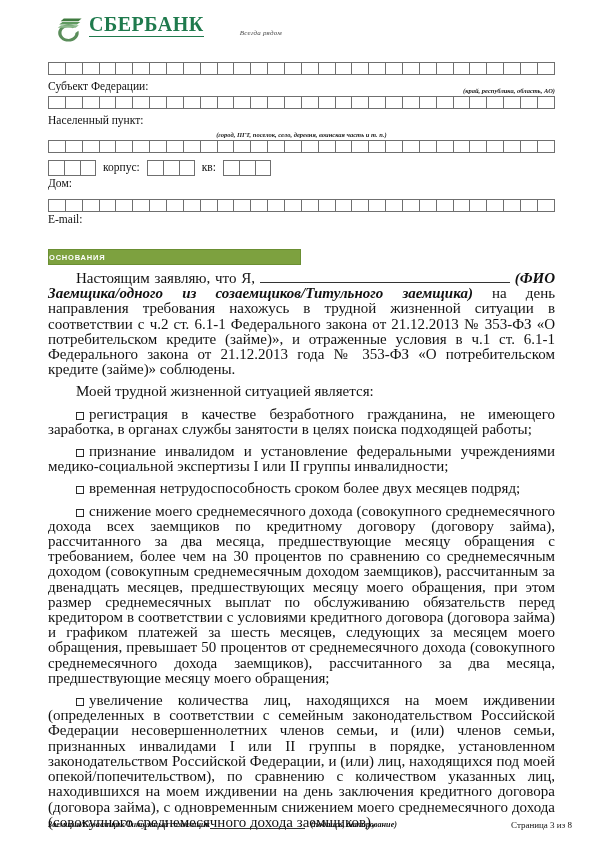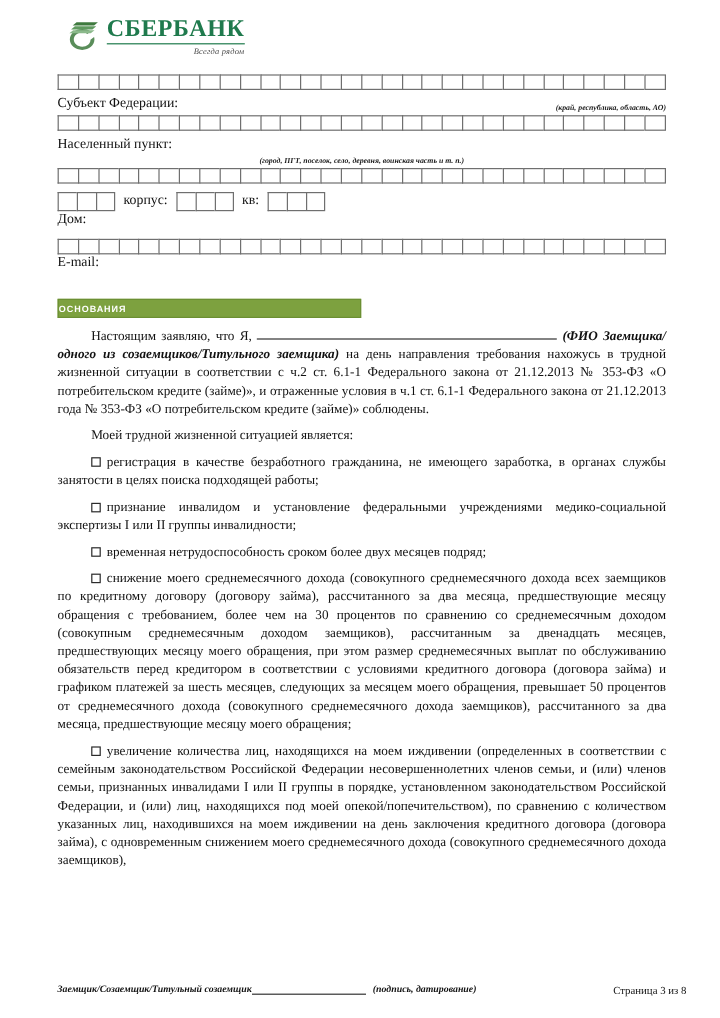--- a/index.html
+++ b/index.html
@@ -37,21 +37,20 @@
     width: 30px;
     height: 30px;
     position: relative;
     flex: 0 0 auto;
     margin-top: 2px;
   }
   .logo-mark svg { display: block; }
   .logo-text-wrap {
     margin-left: 5px;
     display: flex;
-    flex-direction: column;
     align-items: flex-end;
   }
   .logo-word {
     font-family: "Liberation Serif", "DejaVu Serif", serif;
     font-size: 20px;
     font-weight: bold;
     letter-spacing: 0.5px;
     color: #1f7a4d;
     line-height: 1;
     border-bottom: 1.5px solid #1f7a4d;
@@ -142,21 +141,21 @@
   .section-bar .section-title {
     font-family: "Liberation Sans", "DejaVu Sans", sans-serif;
     font-size: 7.5px;
     font-weight: bold;
     color: #ffffff;
     letter-spacing: 0.8px;
   }
 
   
   .body-text {
-    font-size: 11px;
+    font-size: 15px;
     line-height: 15.2px;
     text-align: justify;
     margin: 0;
     text-indent: 0;
   }
   .para { margin-top: 7px; }
   .para.first { margin-top: 6px; }
   .indent { display: inline-block; width: 28px; }
 
   .fill-line {

